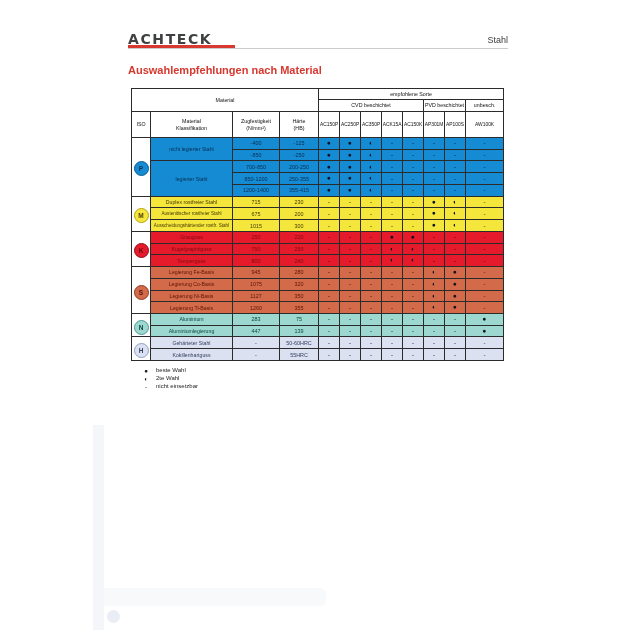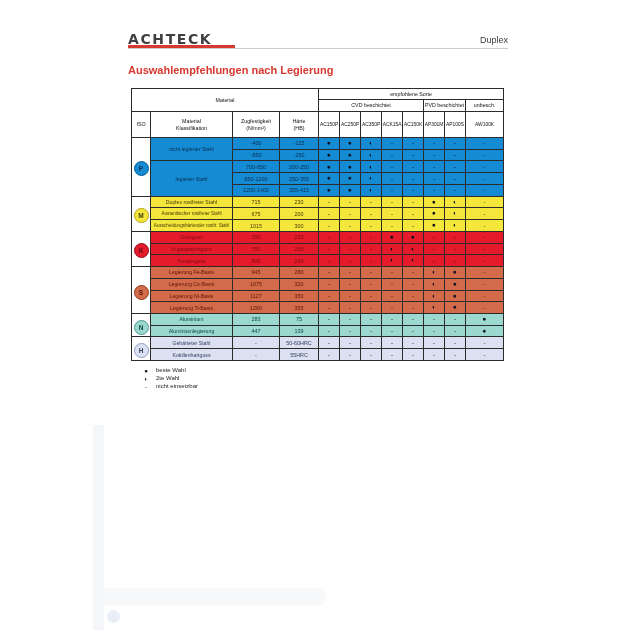--- a/index.html
+++ b/index.html
@@ -46,22 +46,22 @@
   .wm-band{position:absolute;left:93px;top:425px;width:11px;height:205px;background:#eef1f7;opacity:.65;}
   .wm-smudge{position:absolute;left:96px;top:588px;width:230px;height:18px;background:#f4f6fa;opacity:.7;border-radius:6px;}
   .wm-circle{position:absolute;left:107px;top:610px;width:13px;height:13px;border-radius:50%;background:#e4e9f3;opacity:.8;}
 </style>
 </head>
 <body>
 
 <div class="brand">ACHTECK</div>
 <div class="brand-underline"></div>
 <div class="header-rule"></div>
-<div class="section-label">Duplex</div>
-<div class="page-title">Auswahlempfehlungen nach Legierung</div>
+<div class="section-label">Stahl</div>
+<div class="page-title">Auswahlempfehlungen nach Material</div>
 
 <div id="table-wrap">
     <table>
       <colgroup>
         <col style="width: 19px;">
         <col style="width: 82px;">
         <col style="width: 47px;">
         <col style="width: 39px;">
         <col style="width: 21px;">
         <col style="width: 21px;">

